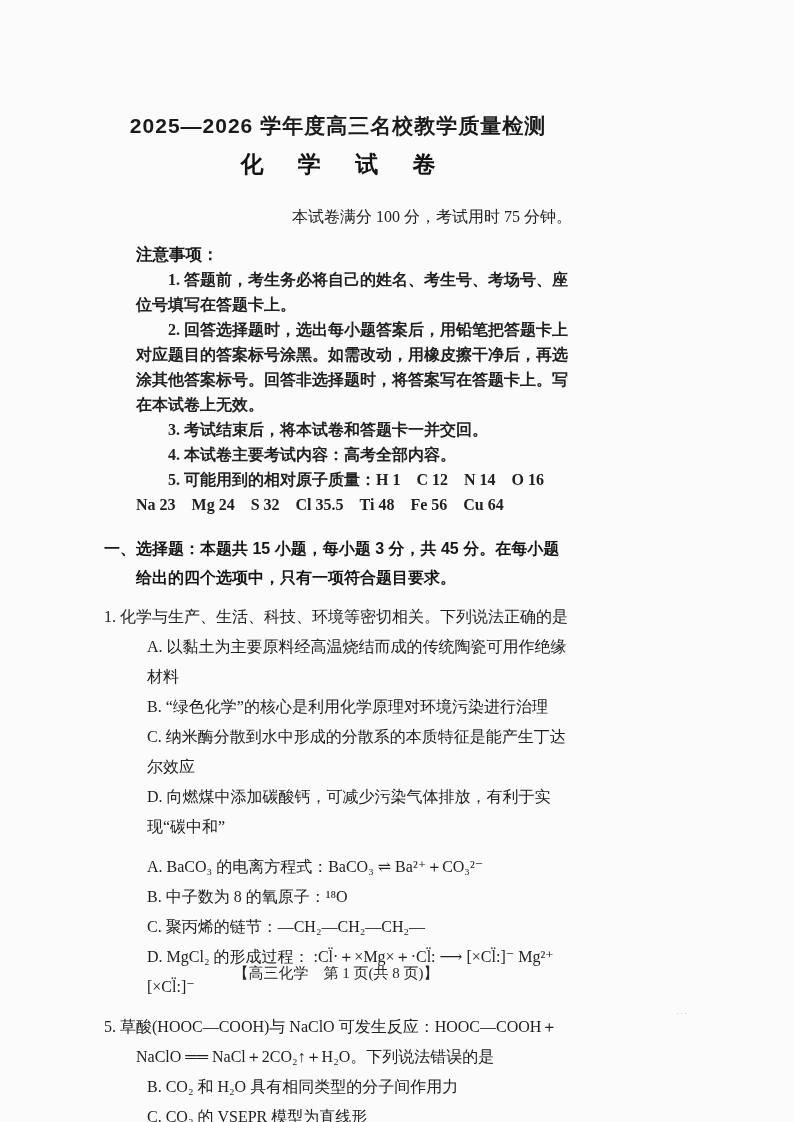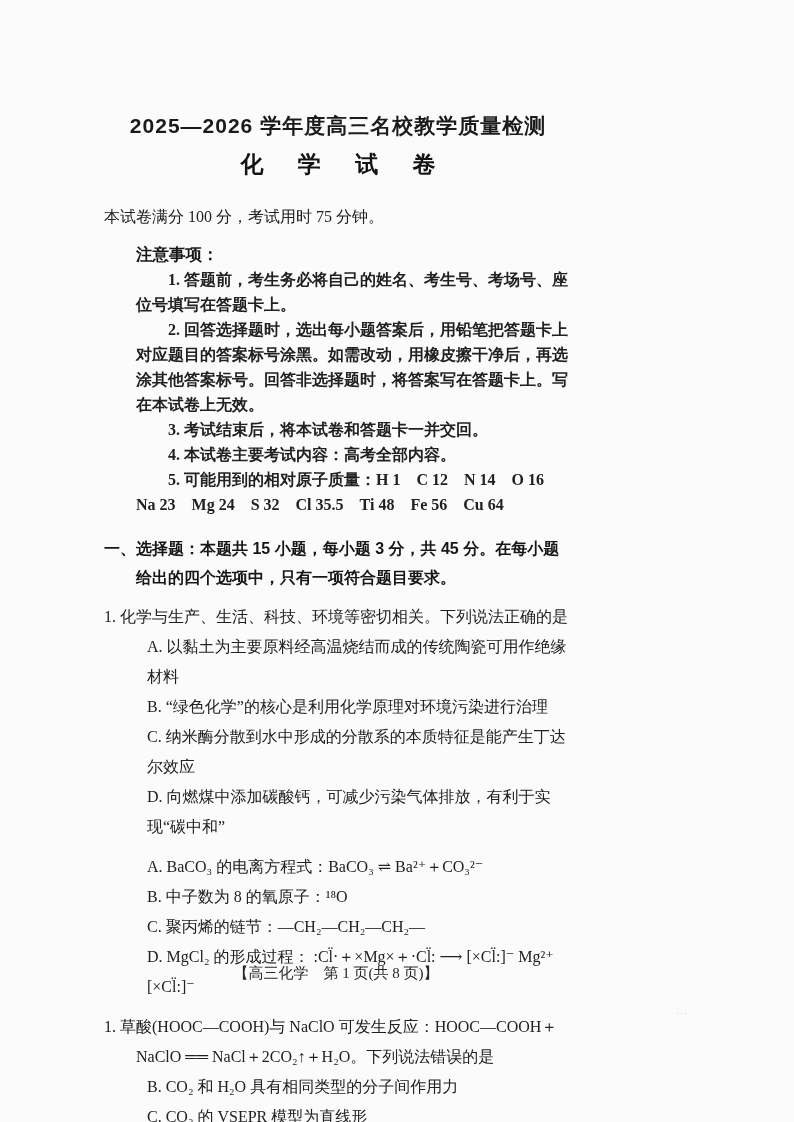--- a/index.html
+++ b/index.html
@@ -35,21 +35,21 @@
     text-align: center;
     font-family: Liberation Sans, sans-serif;
     font-weight: bold;
     font-size: 23px;
     letter-spacing: 14px;
     padding-left: 14px; 
     color: #141414;
   }
   .exam-info {
     margin-top: 27px;
-    text-align: left;
+    text-align: right;
     font-size: 16px;
   }
   .notice-block {
     margin-top: 13px;
     margin-left: 32px;
   }
   .notice-heading {
     font-family: "Liberation Sans", "DejaVu Sans", sans-serif;
     font-weight: bold;
     font-size: 16.5px;
@@ -134,21 +134,21 @@
   </div>
 
   <div class="question">
     <div class="q-option">A. BaCO₃ 的电离方程式：BaCO₃ ⇌ Ba²⁺＋CO₃²⁻</div>
     <div class="q-option">B. 中子数为 8 的氧原子：¹⁸O</div>
     <div class="q-option">C. 聚丙烯的链节：—CH₂—CH₂—CH₂—</div>
     <div class="q-option">D. MgCl₂ 的形成过程： :Cl̈·＋×Mg×＋·Cl̈: ⟶ [×Cl̈:]⁻ Mg²⁺ [×Cl̈:]⁻</div>
   </div>
 
   <div class="question">
-    <div class="q-stem">1. 草酸(HOOC—COOH)与 NaClO 可发生反应：HOOC—COOH＋NaClO ══ NaCl＋2CO₂↑＋H₂O。下列说法错误的是</div>
+    <div class="q-stem">5. 草酸(HOOC—COOH)与 NaClO 可发生反应：HOOC—COOH＋NaClO ══ NaCl＋2CO₂↑＋H₂O。下列说法错误的是</div>
     <div class="q-option">B. CO₂ 和 H₂O 具有相同类型的分子间作用力</div>
     <div class="q-option">C. CO₂ 的 VSEPR 模型为直线形</div>
     <div class="q-option">D. H₂O 中的 σ 键为 s-sp³σ 键</div>
   </div>
 
   <div class="footer">【高三化学　第 1 页(共 8 页)】</div>
   <div class="scan-artifact">···</div>
 
 </div>
 

